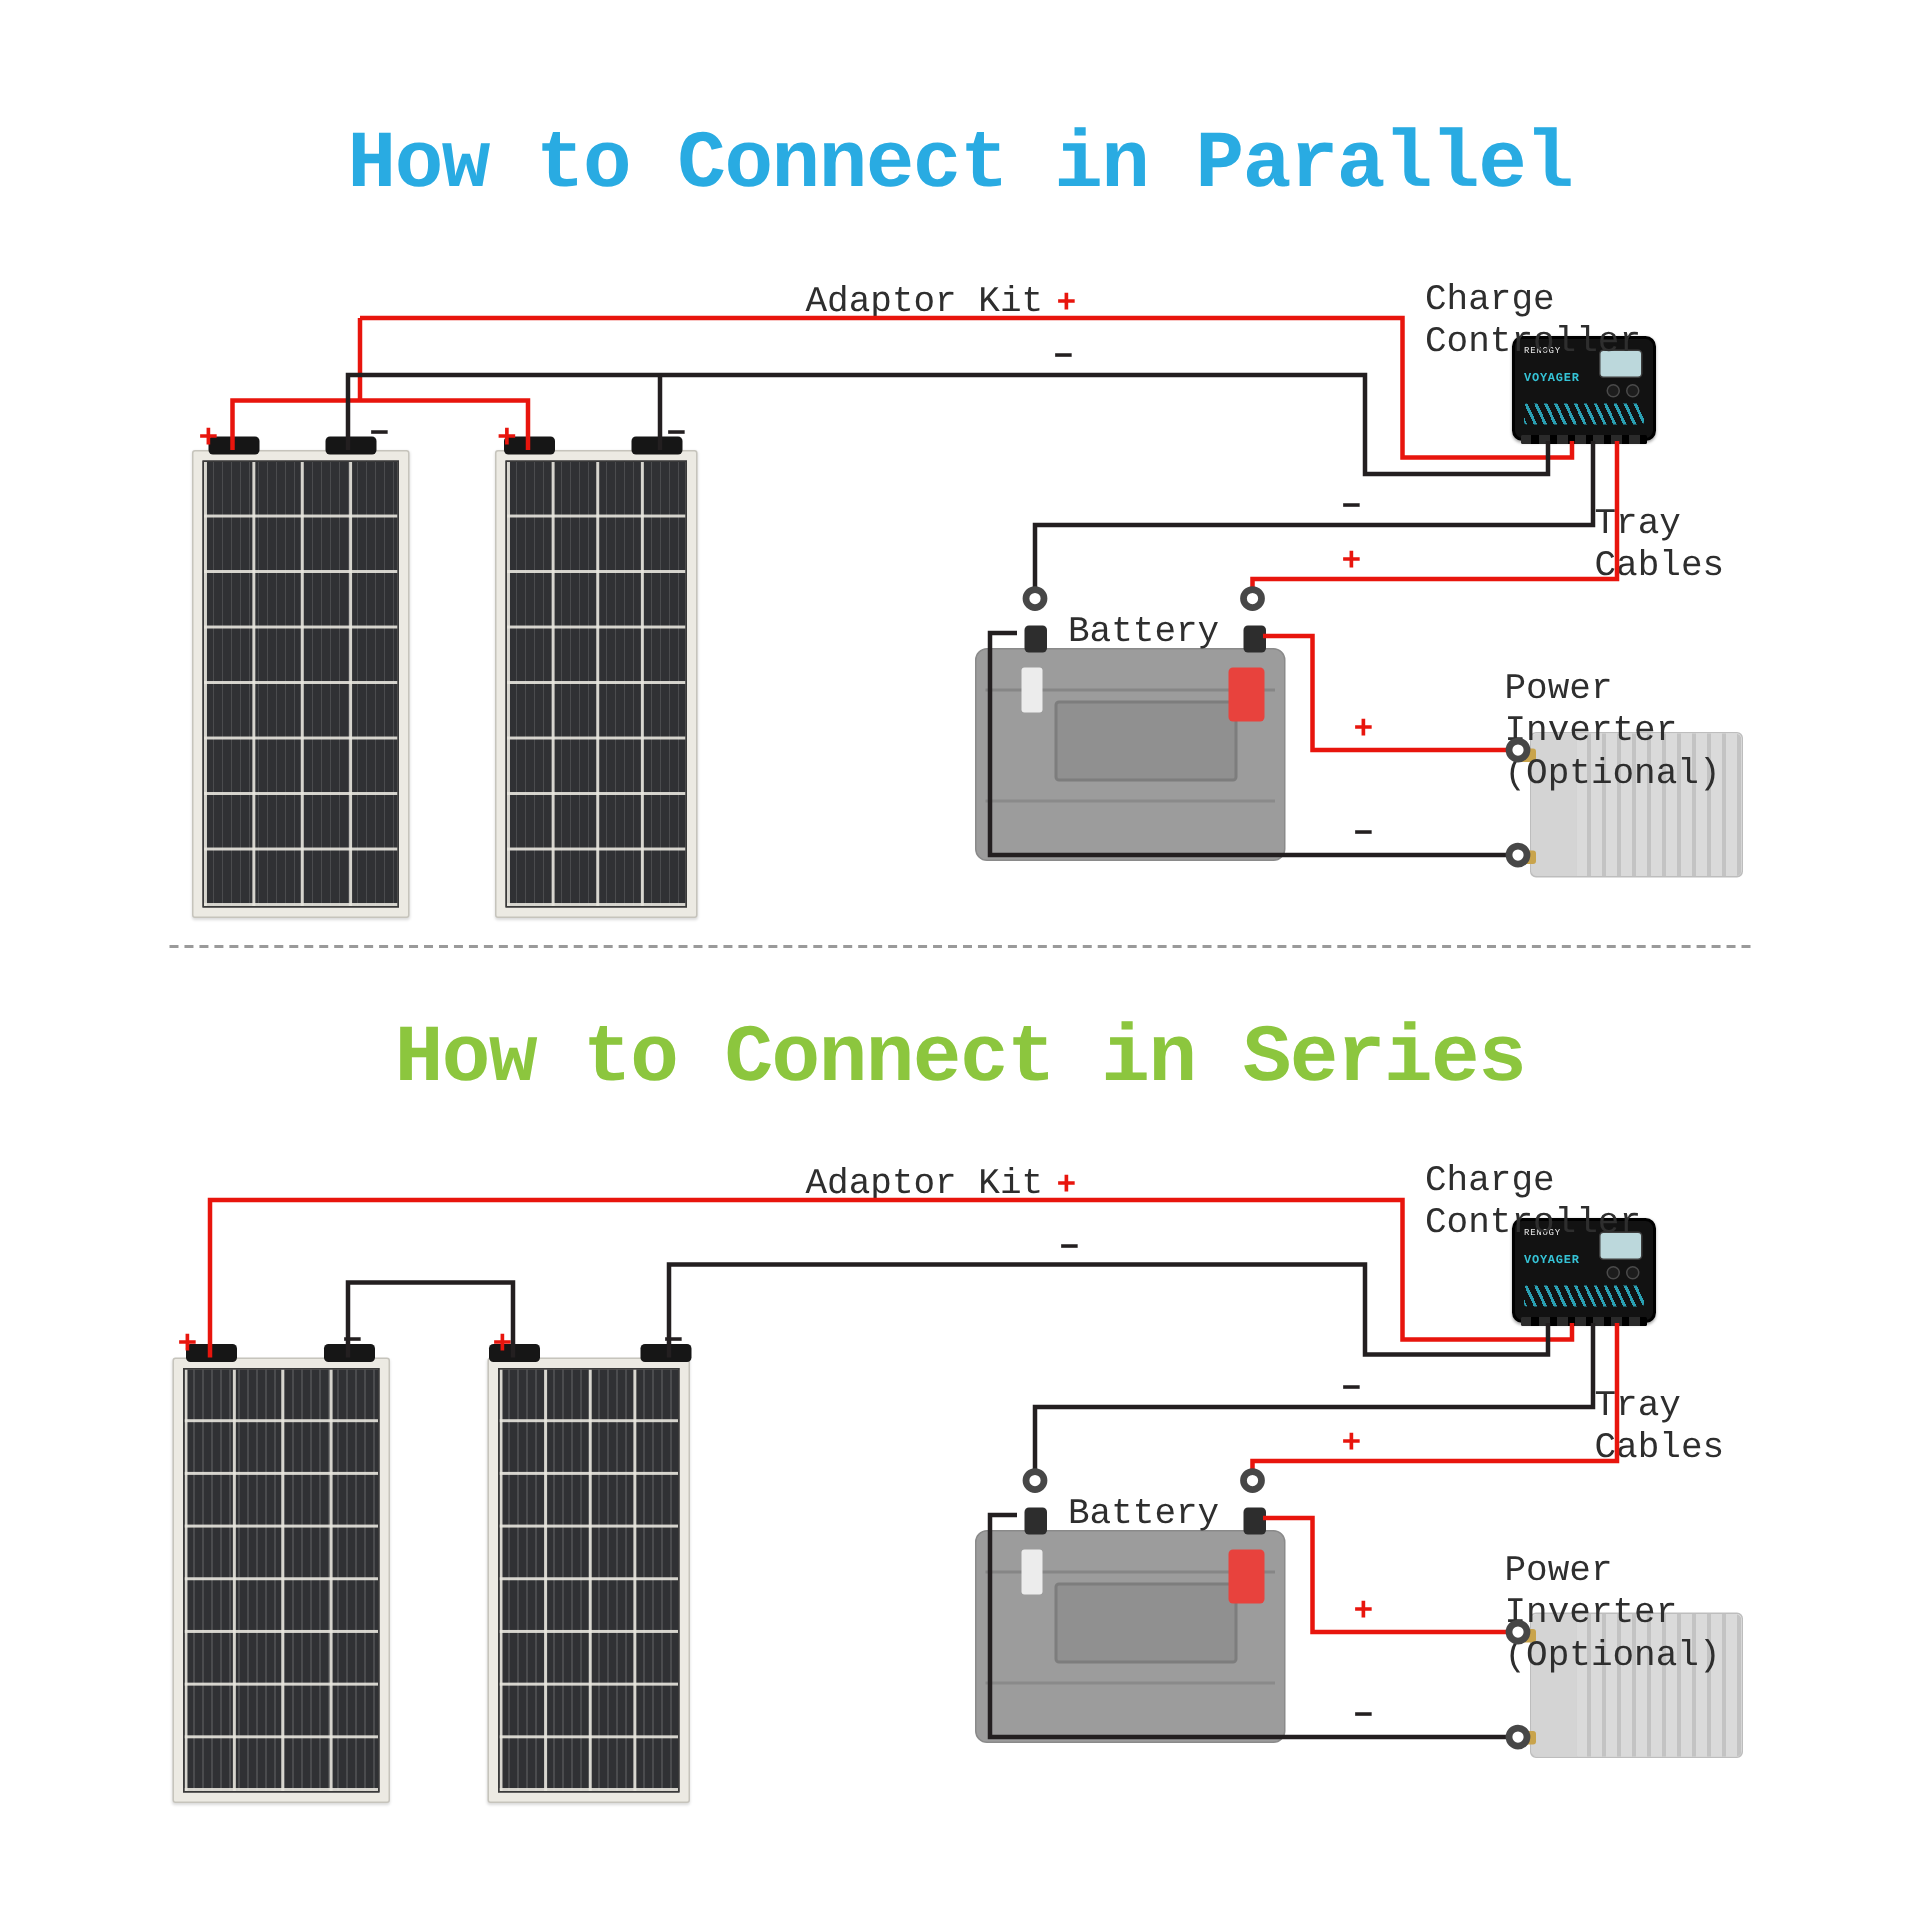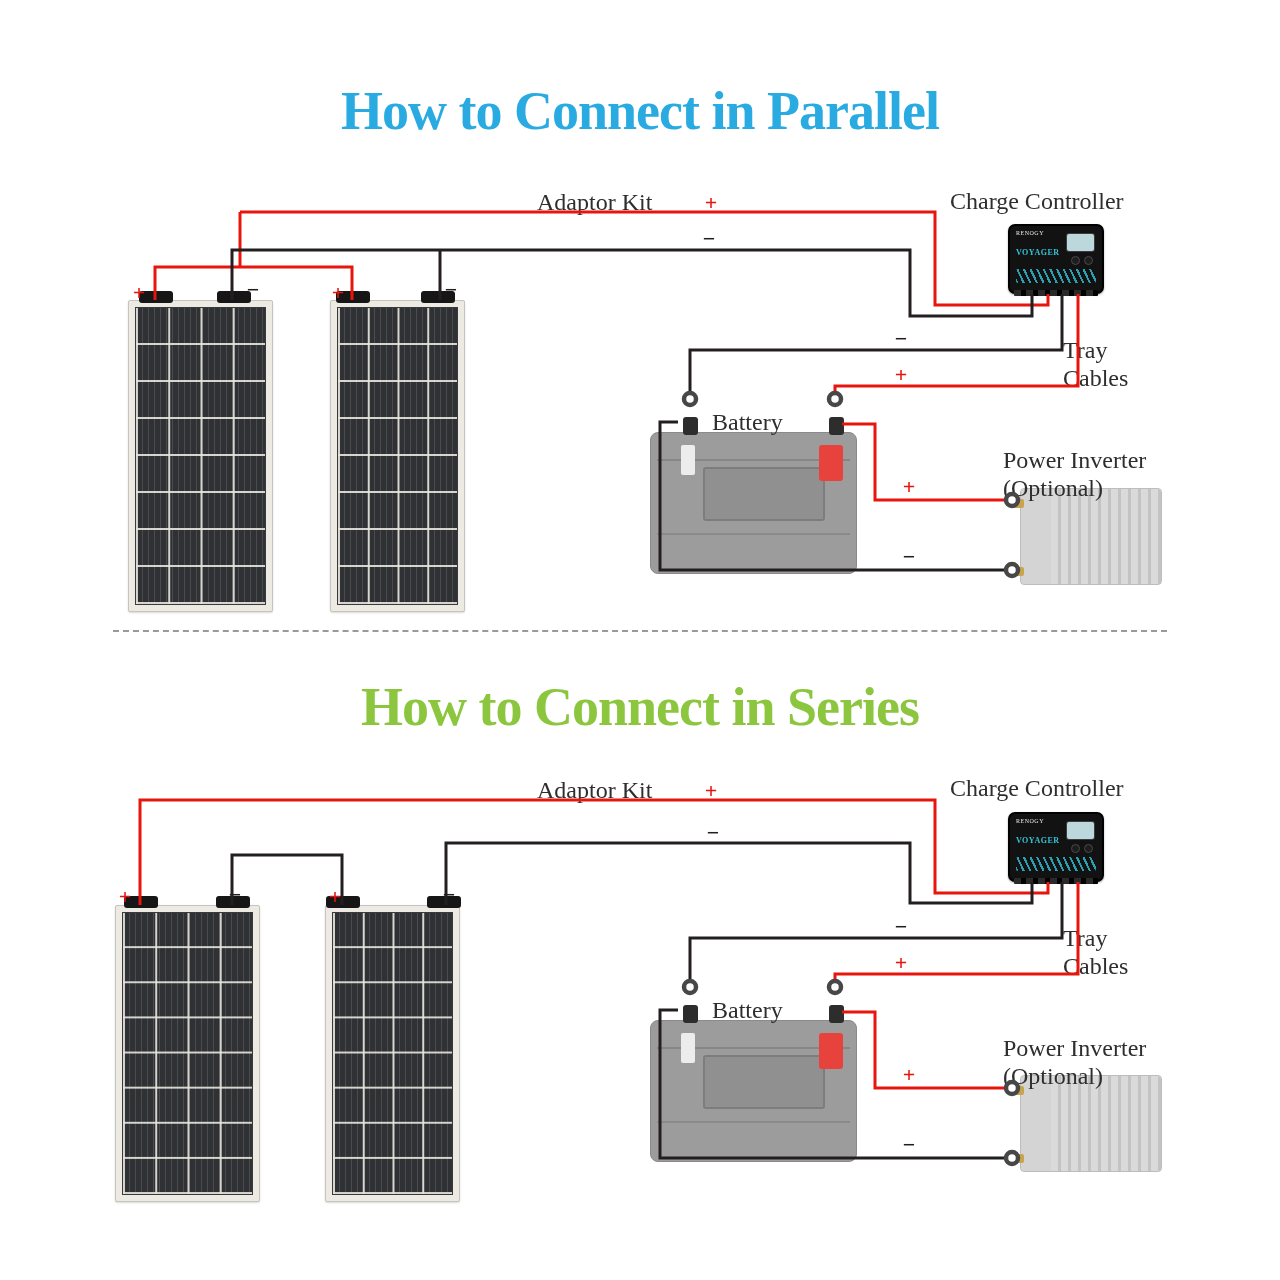--- a/index.html
+++ b/index.html
@@ -1,17 +1,17 @@
 <!DOCTYPE html>
 <html><head>
 <meta charset="utf-8">
 <style>
   html,body{margin:0;padding:0;background:#fff;}
   .canvas{position:relative;width:1280px;height:1280px;background:#ffffff;
-          font-family:Liberation Serif, serif;overflow:hidden;}
+          font-family:Liberation Mono, monospace;overflow:hidden;}
 
   .title{position:absolute;left:0;width:1280px;text-align:center;
          font-size:54px;font-weight:bold;letter-spacing:-1px;}
   .title.parallel{color:#29abe2;}
   .title.series{color:#8cc63e;}
 
   .label{position:absolute;font-size:24px;color:#2e2e2e;text-align:left;line-height:1.18;}
 
   .mark{position:absolute;font-size:22px;font-weight:bold;width:26px;text-align:center;}
   .mark.red{color:#e8150d;}

